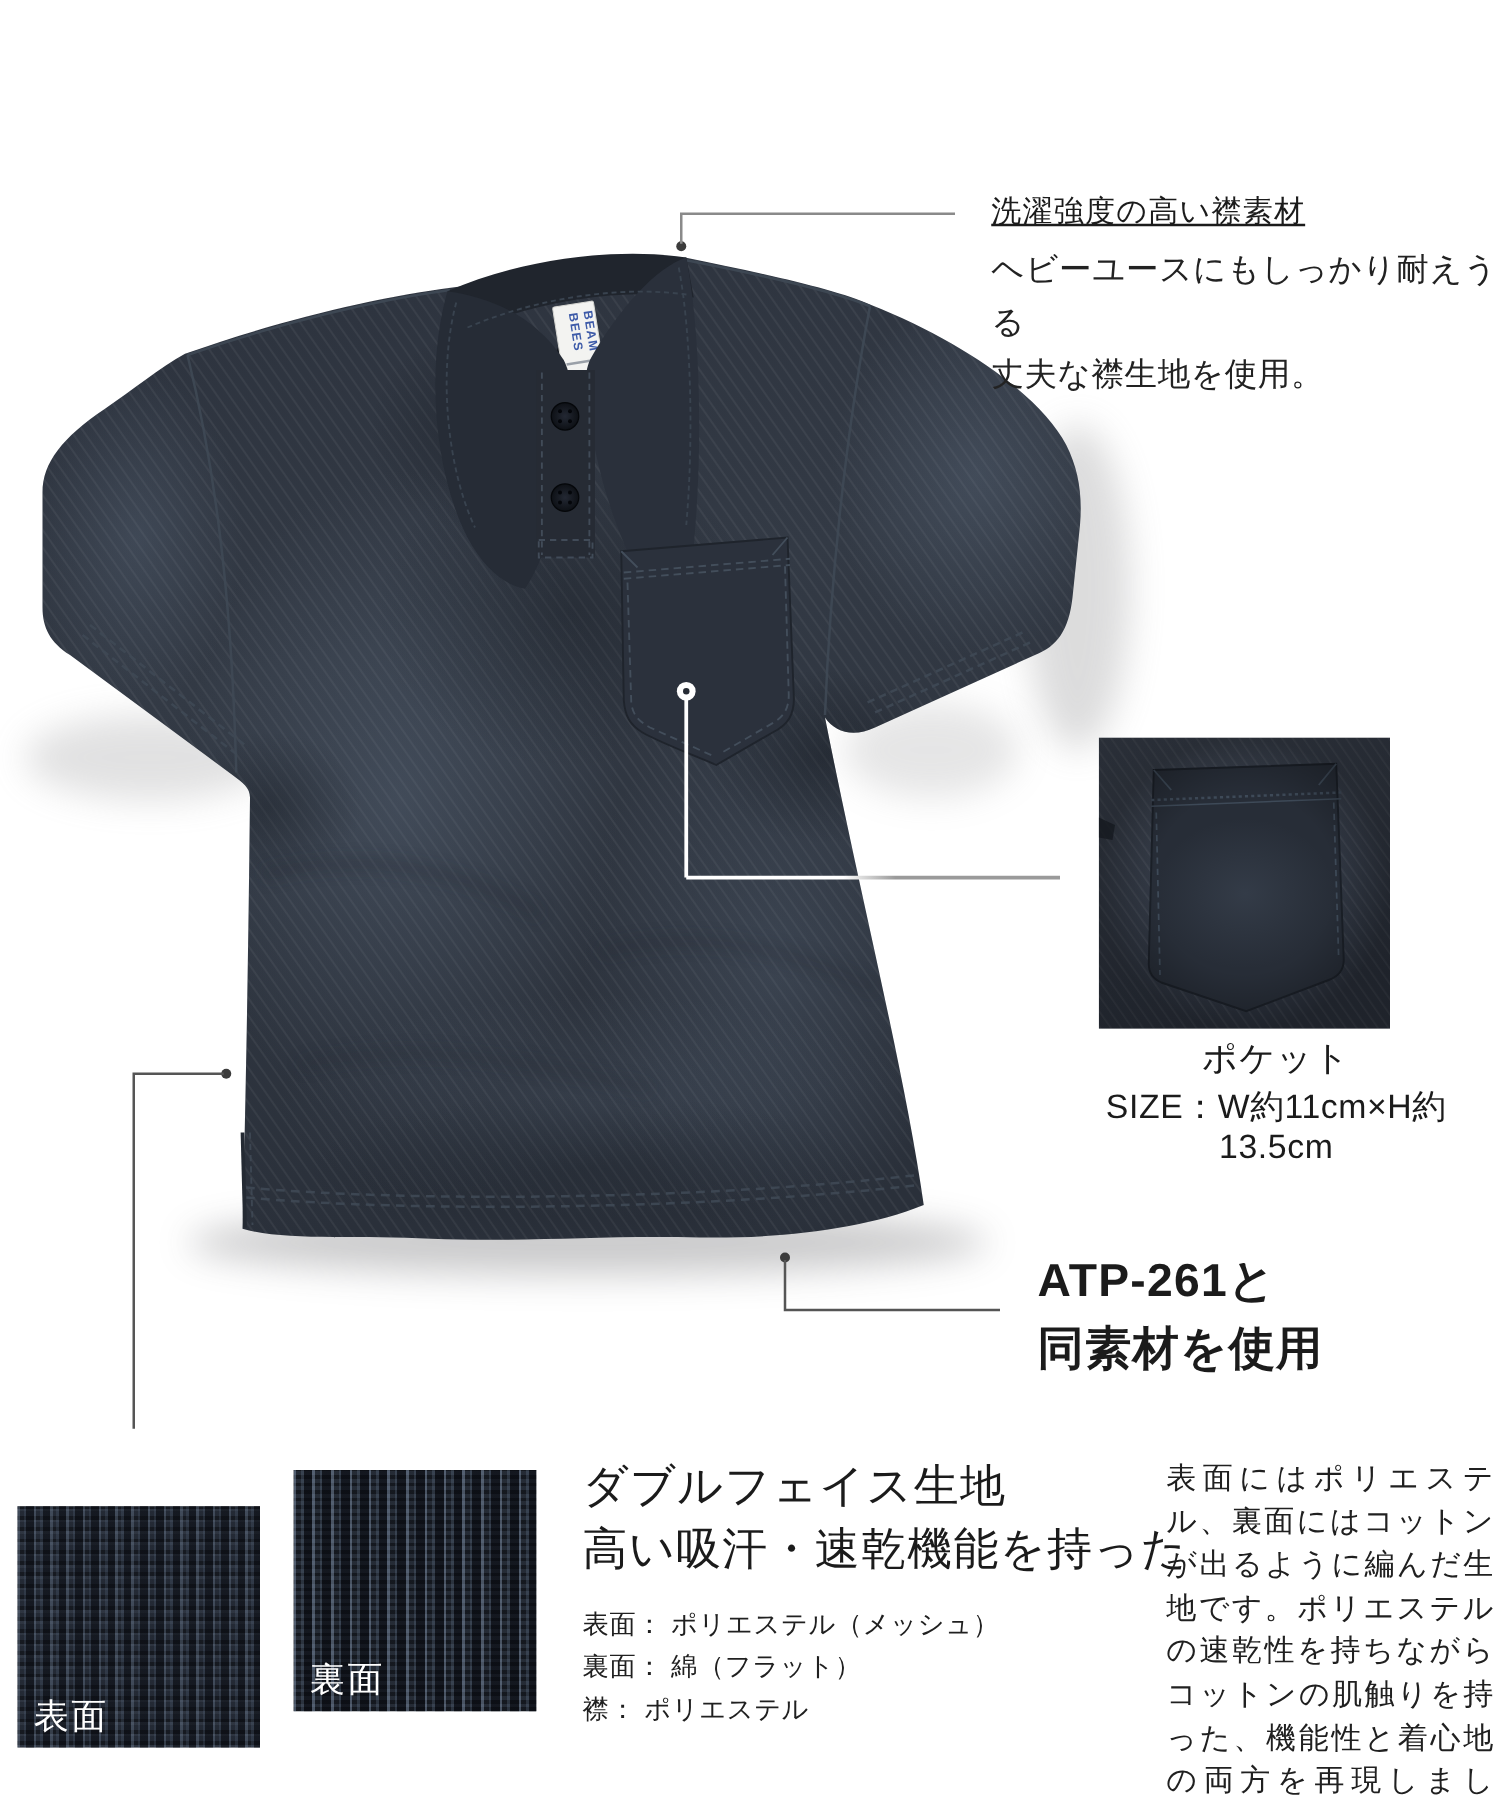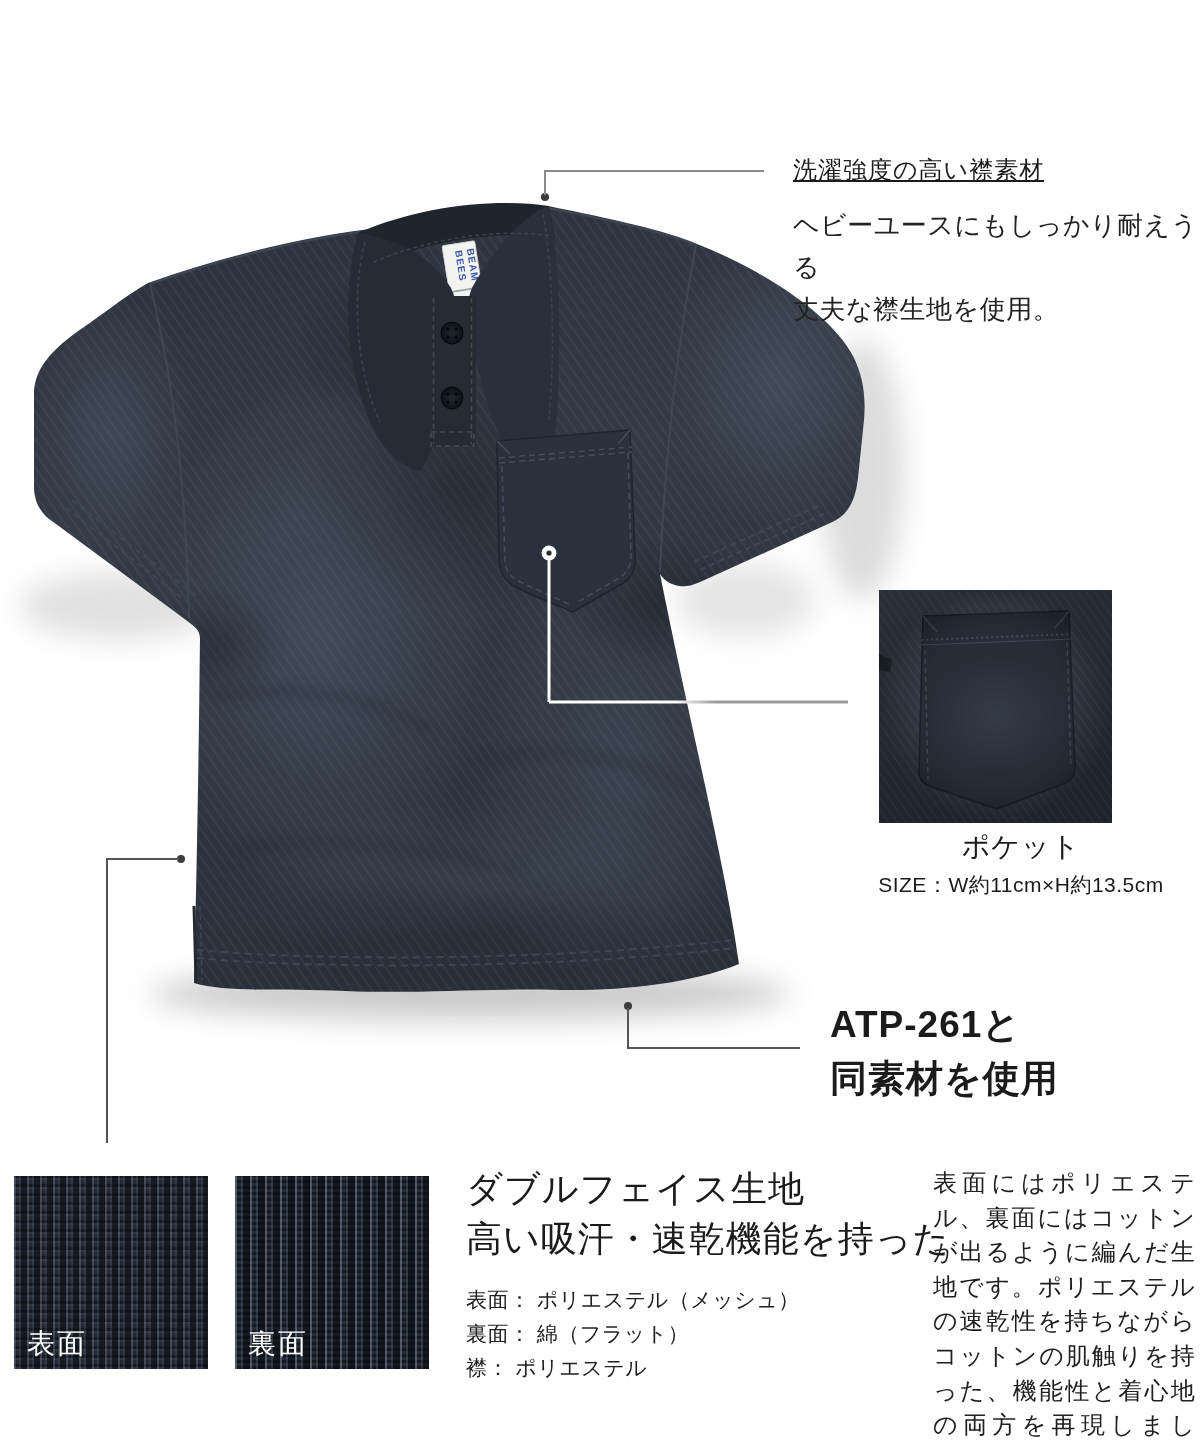--- a/index.html
+++ b/index.html
@@ -10,38 +10,39 @@
     color:#1b1b1b;
   }
   .abs{position:absolute;}
   svg{display:block;}
   .shirt-svg{position:absolute;left:0;top:0;z-index:1;}
   .pocket-photo{position:absolute;left:879px;top:590px;width:233px;height:233px;z-index:1;}
   .callout-svg{position:absolute;left:0;top:0;z-index:2;pointer-events:none;}
 
   .collar-note{left:793px;top:148px;z-index:3;}
   .collar-note .title{font-size:24px;line-height:44px;font-weight:500;letter-spacing:1px;text-decoration:underline;}
-  .collar-note .body{margin-top:12px;font-size:26px;line-height:42px;letter-spacing:0.5px;color:#222;}
+  .collar-note .body{margin-top:2px;font-size:26px;line-height:42px;letter-spacing:0.5px;color:#222;}
 
   .pocket-caption{left:845px;top:831px;width:352px;text-align:center;z-index:3;}
   .pocket-caption .cap{font-size:28px;line-height:32px;letter-spacing:1px;}
-  .pocket-caption .size{font-size:21px;line-height:32px;margin-top:6px;letter-spacing:0.5px;}
+  .pocket-caption .size{font-size:27px;line-height:32px;margin-top:6px;letter-spacing:0.5px;}
 
   .material-note{left:830px;top:998px;z-index:3;font-size:37px;line-height:54px;font-weight:700;letter-spacing:1px;}
 
   .fabric-title{left:466px;top:1164px;z-index:3;font-size:36px;line-height:50px;font-weight:500;letter-spacing:1px;}
   .fabric-specs{left:466px;top:1283px;z-index:3;font-size:21px;line-height:34px;letter-spacing:0.5px;color:#202020;}
   .fabric-desc{left:933px;top:1166px;width:262px;z-index:3;font-size:24px;line-height:34.6px;text-align:justify;letter-spacing:0.3px;color:#202020;}
 
   .swatch{position:absolute;top:1176px;width:194px;height:193px;z-index:1;}
   .swatch-front{left:14px;
     background-color:#20252f;
     background-image:
       repeating-linear-gradient(90deg, rgba(135,155,180,0.28) 0 2px, rgba(18,22,30,0.05) 2px 5px, rgba(95,115,140,0.20) 5px 7px, rgba(8,10,16,0.55) 7px 13px),
       repeating-linear-gradient(0deg, rgba(140,160,185,0.14) 0 2px, rgba(0,0,0,0.30) 2px 5px, rgba(70,85,105,0.12) 5px 9px);
+    margin-top: 29px;
   }
   .swatch-back{left:235px;
     background-color:#1d222b;
     background-image:
       repeating-linear-gradient(90deg, rgba(150,170,198,0.40) 0 2px, rgba(14,17,24,0.08) 2px 6px, rgba(105,125,150,0.26) 6px 8px, rgba(6,8,14,0.58) 8px 15px),
       repeating-linear-gradient(0deg, rgba(0,0,0,0.26) 0 3px, rgba(125,145,170,0.10) 3px 6px);
   }
   .swatch .lbl{position:absolute;left:13px;bottom:6px;color:#ffffff;font-size:28px;letter-spacing:2px;}
 </style>
 </head>

